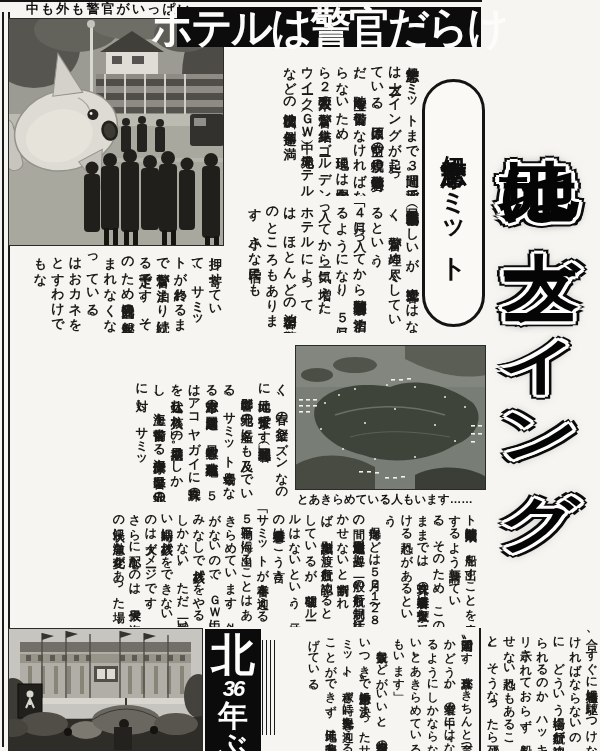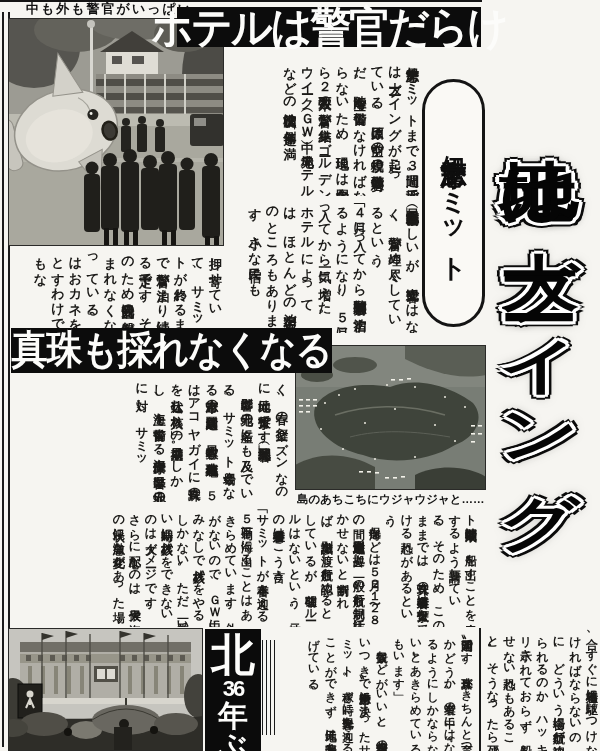--- a/index.html
+++ b/index.html
@@ -50,21 +50,21 @@
   .be {left:483px;top:628px;width:117px;height:123px;font-size:12px;line-height:16.5px;letter-spacing:0;}
   .bf {left:277px;top:631px;width:198px;height:120px;font-size:11.5px;line-height:17px;letter-spacing:0;}
   
   .photo2-caption{left:297px;top:492px;width:190px;font-family:"Liberation Sans",sans-serif;
                   font-weight:bold;font-size:11.5px;color:#121212;}
   
   .north-box{left:205px;top:629px;width:56px;height:122px;background:#0b0b0b;display:flex;
              flex-direction:column;align-items:center;padding-top:3px;box-sizing:border-box;z-index:4;}
   .north-box span{color:#fdfdfb;font-family:"Liberation Sans",sans-serif;font-weight:bold;}
   .nb1{font-size:44px;line-height:46px;}
-  .nb2{font-size:22px;line-height:22px;letter-spacing:-2px;}
+  .nb2{font-size:22px;line-height:22px;letter-spacing:-2px;font-style:italic;}
   .nb3{font-size:30px;line-height:31px;}
   .nb4{font-size:28px;line-height:28px;}
   
   .photo{z-index:1;}
   .photo1{left:8px;top:18px;}
   .photo2{left:295px;top:345px;}
   .photo3{left:8px;top:628px;}
 </style>
 </head>
 <body>
@@ -217,25 +217,22 @@
         <rect x="106" y="131" width="4" height="1.6"></rect>
       <rect x="176" y="80" width="4" height="1.6"></rect>
         <rect x="183" y="80" width="4" height="1.6"></rect>
       <rect x="176" y="88" width="4" height="1.6"></rect>
         <rect x="183" y="88" width="4" height="1.6"></rect>
       <rect x="176" y="96" width="4" height="1.6"></rect>
     </g>
     <rect x="0.5" y="0.5" width="190" height="144" fill="none" stroke="#2a2a28"></rect>
   </svg>
 
-  <div class="abs bar bar2">
-    <span>真珠も採れなくなる</span>
-  </div>
-
-  <div class="abs photo2-caption">島のあちこちにウジャウジャと……</div>
+
+  <div class="abs photo2-caption">とあきらめている人もいます……</div>
 
   <div class="abs vtext bc">く、春の行楽シーズンなのに地元は大打撃です」（地元関係者）
 　影響は地元の名産にも及んでいる。サミット会場となる志摩市の賢島周辺は、日本有数の真珠養殖地だ。５月はアコヤガイに真珠の核を仕込む「核入れ」の最盛期。しかし、海上を警備する海上保安庁や県警は地元の養殖業者に対し、サミッ</div>
   <div class="abs vtext bd">ト警戒期間中は、船を出すことを自粛するよう要請している。そのため、このままでは、真珠の養殖業者は大打撃を受ける恐れがあるという。
 　海保などは５月２１〜２８日の間、賢島周辺海域を占拠し、一般の航行を規制。生活に欠かせないと判断すれば、識別旗を渡し航行を認めるとしているが、明確なルールはないという。地元の養殖業者はこう言う。
 「サミットが本番を迎える５月下旬に海に出ることはあきらめています。仕方がないので、ＧＷ中に休みなしで〝核入れ〟をやるしかない。ただ、一番いい時期に〝核入れ〟をできないのは大ダメージです。さらに心配なのは、天候や海の状況に急激な変化があった場</div>
 
   <div class="abs ef-rule"></div>
   <div class="abs vtext be">合、すぐに養殖場に駆けつけなければならないのに、どういう場合に航行が認められるのか、ハッキリ示されておらず、船を出せない恐れもあること。そうなったら〝死</div>
   <div class="abs vtext bf">活〟問題です。真珠がきちんと育つかどうか。業者の中には『なるようにしかならない』とあきらめている人もいます」

